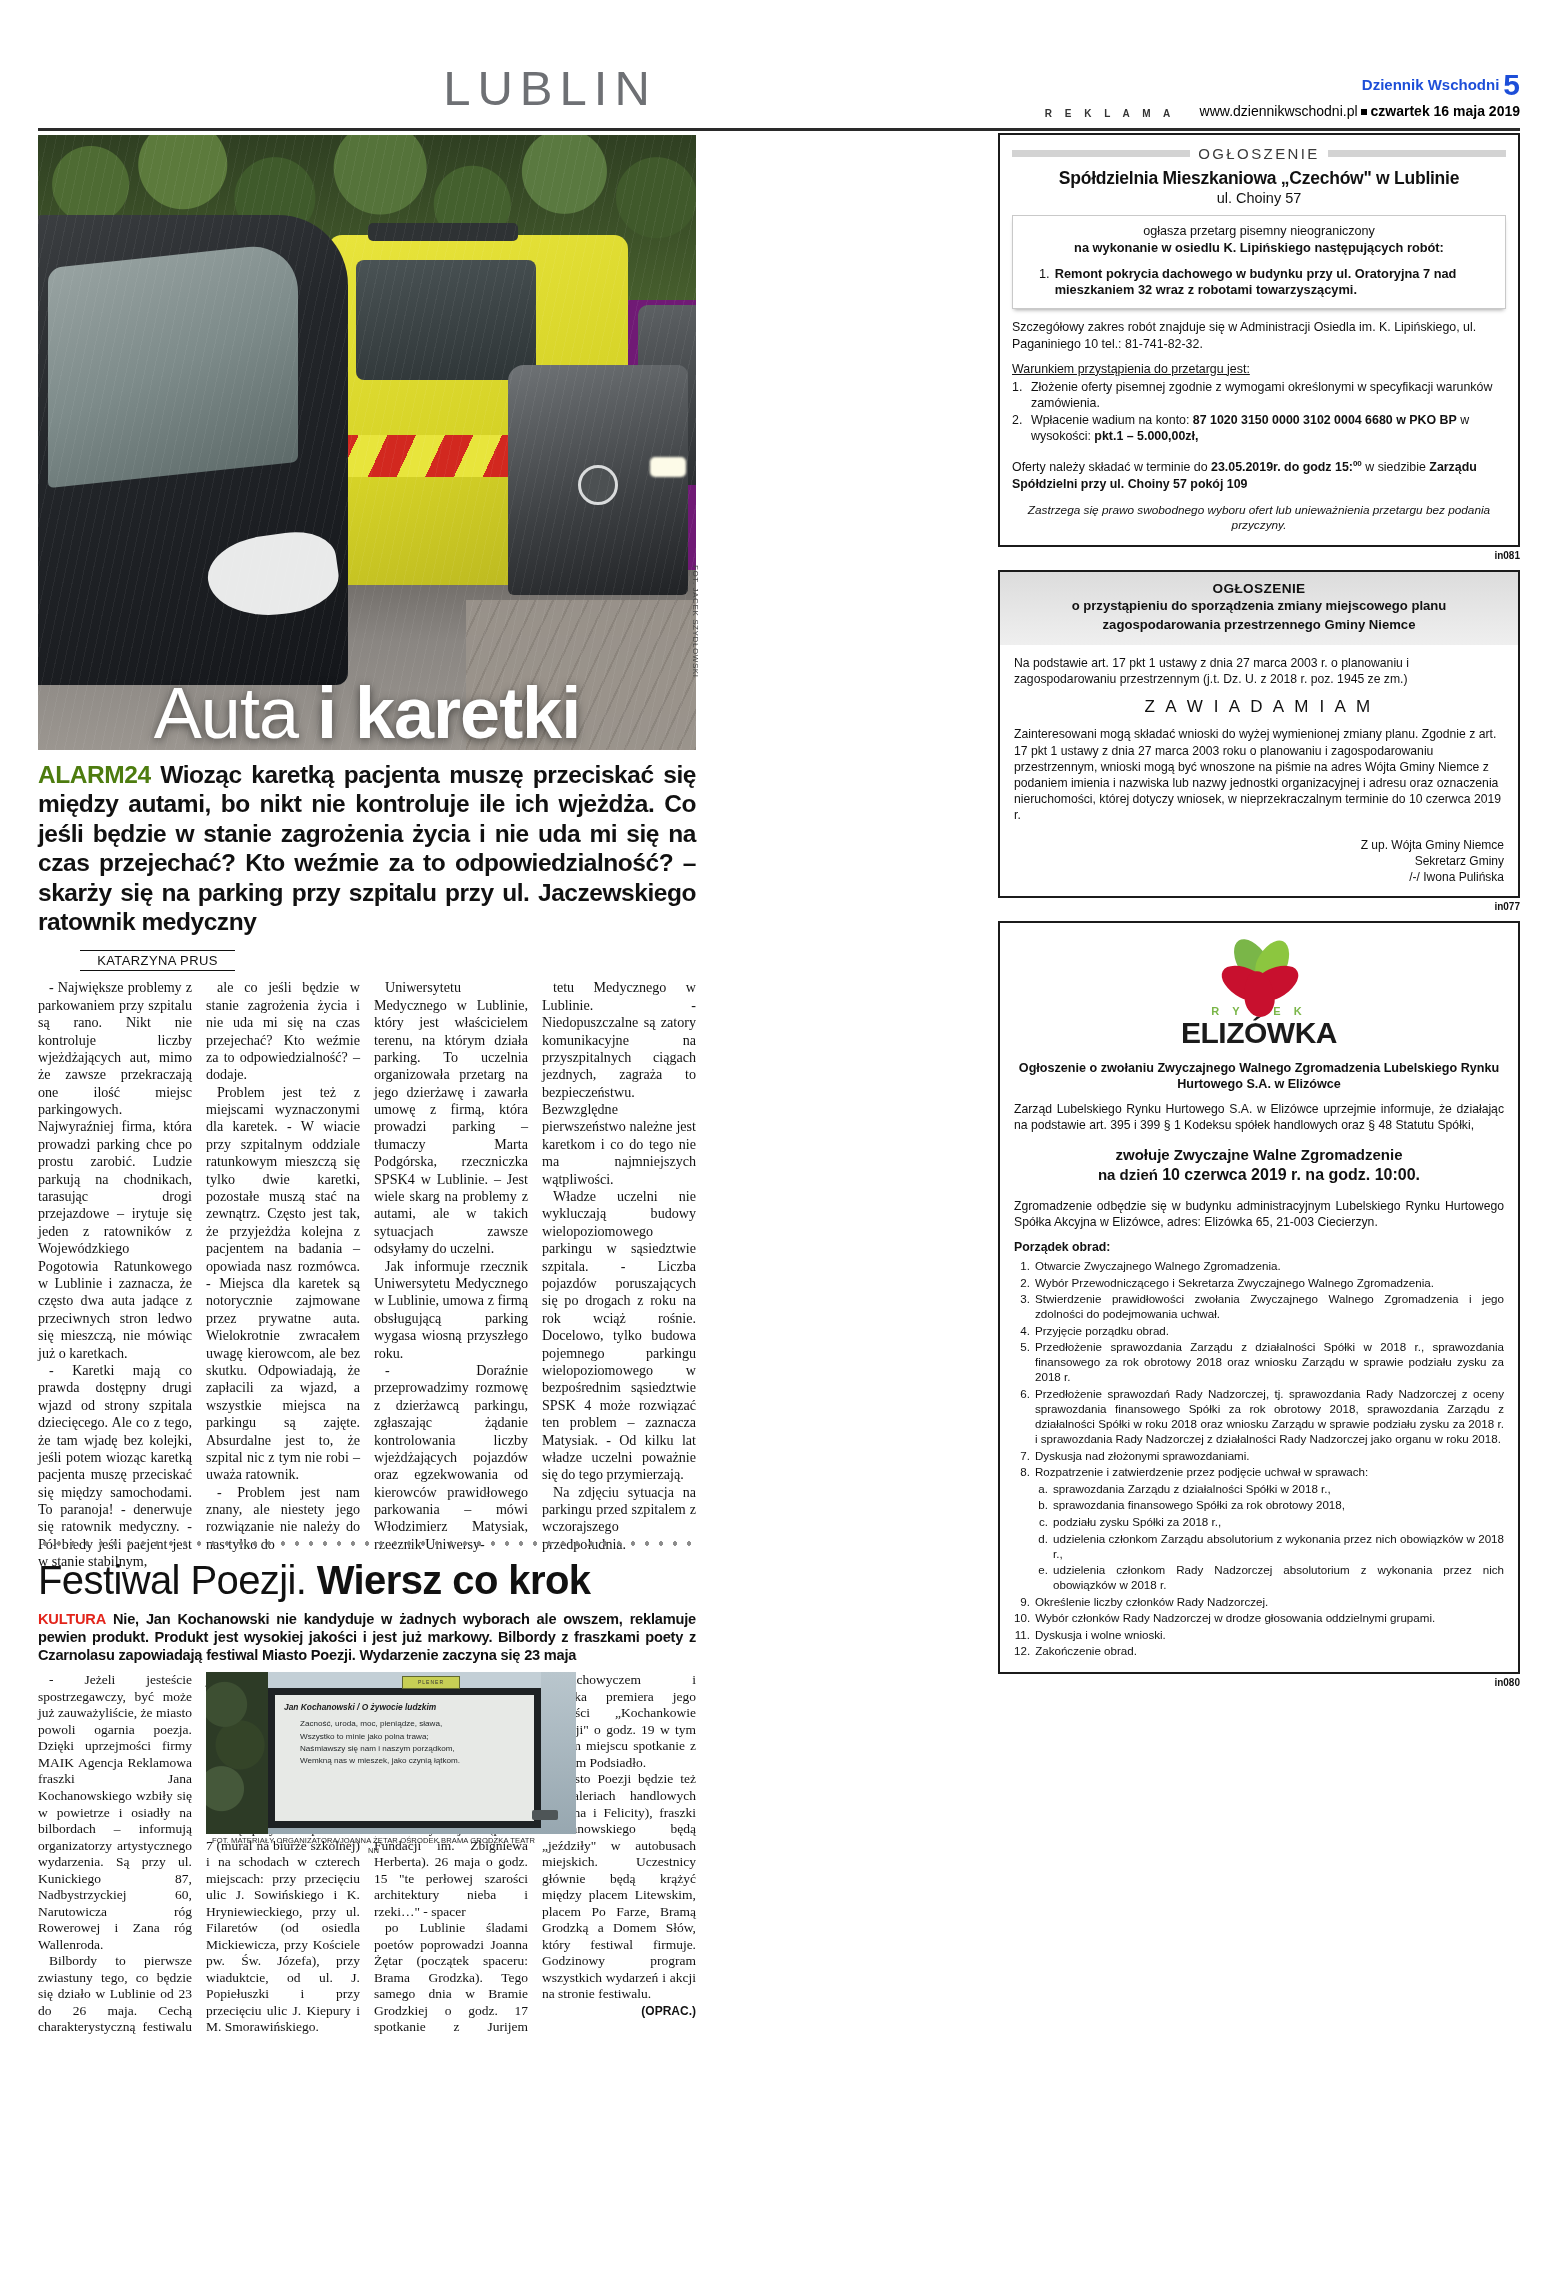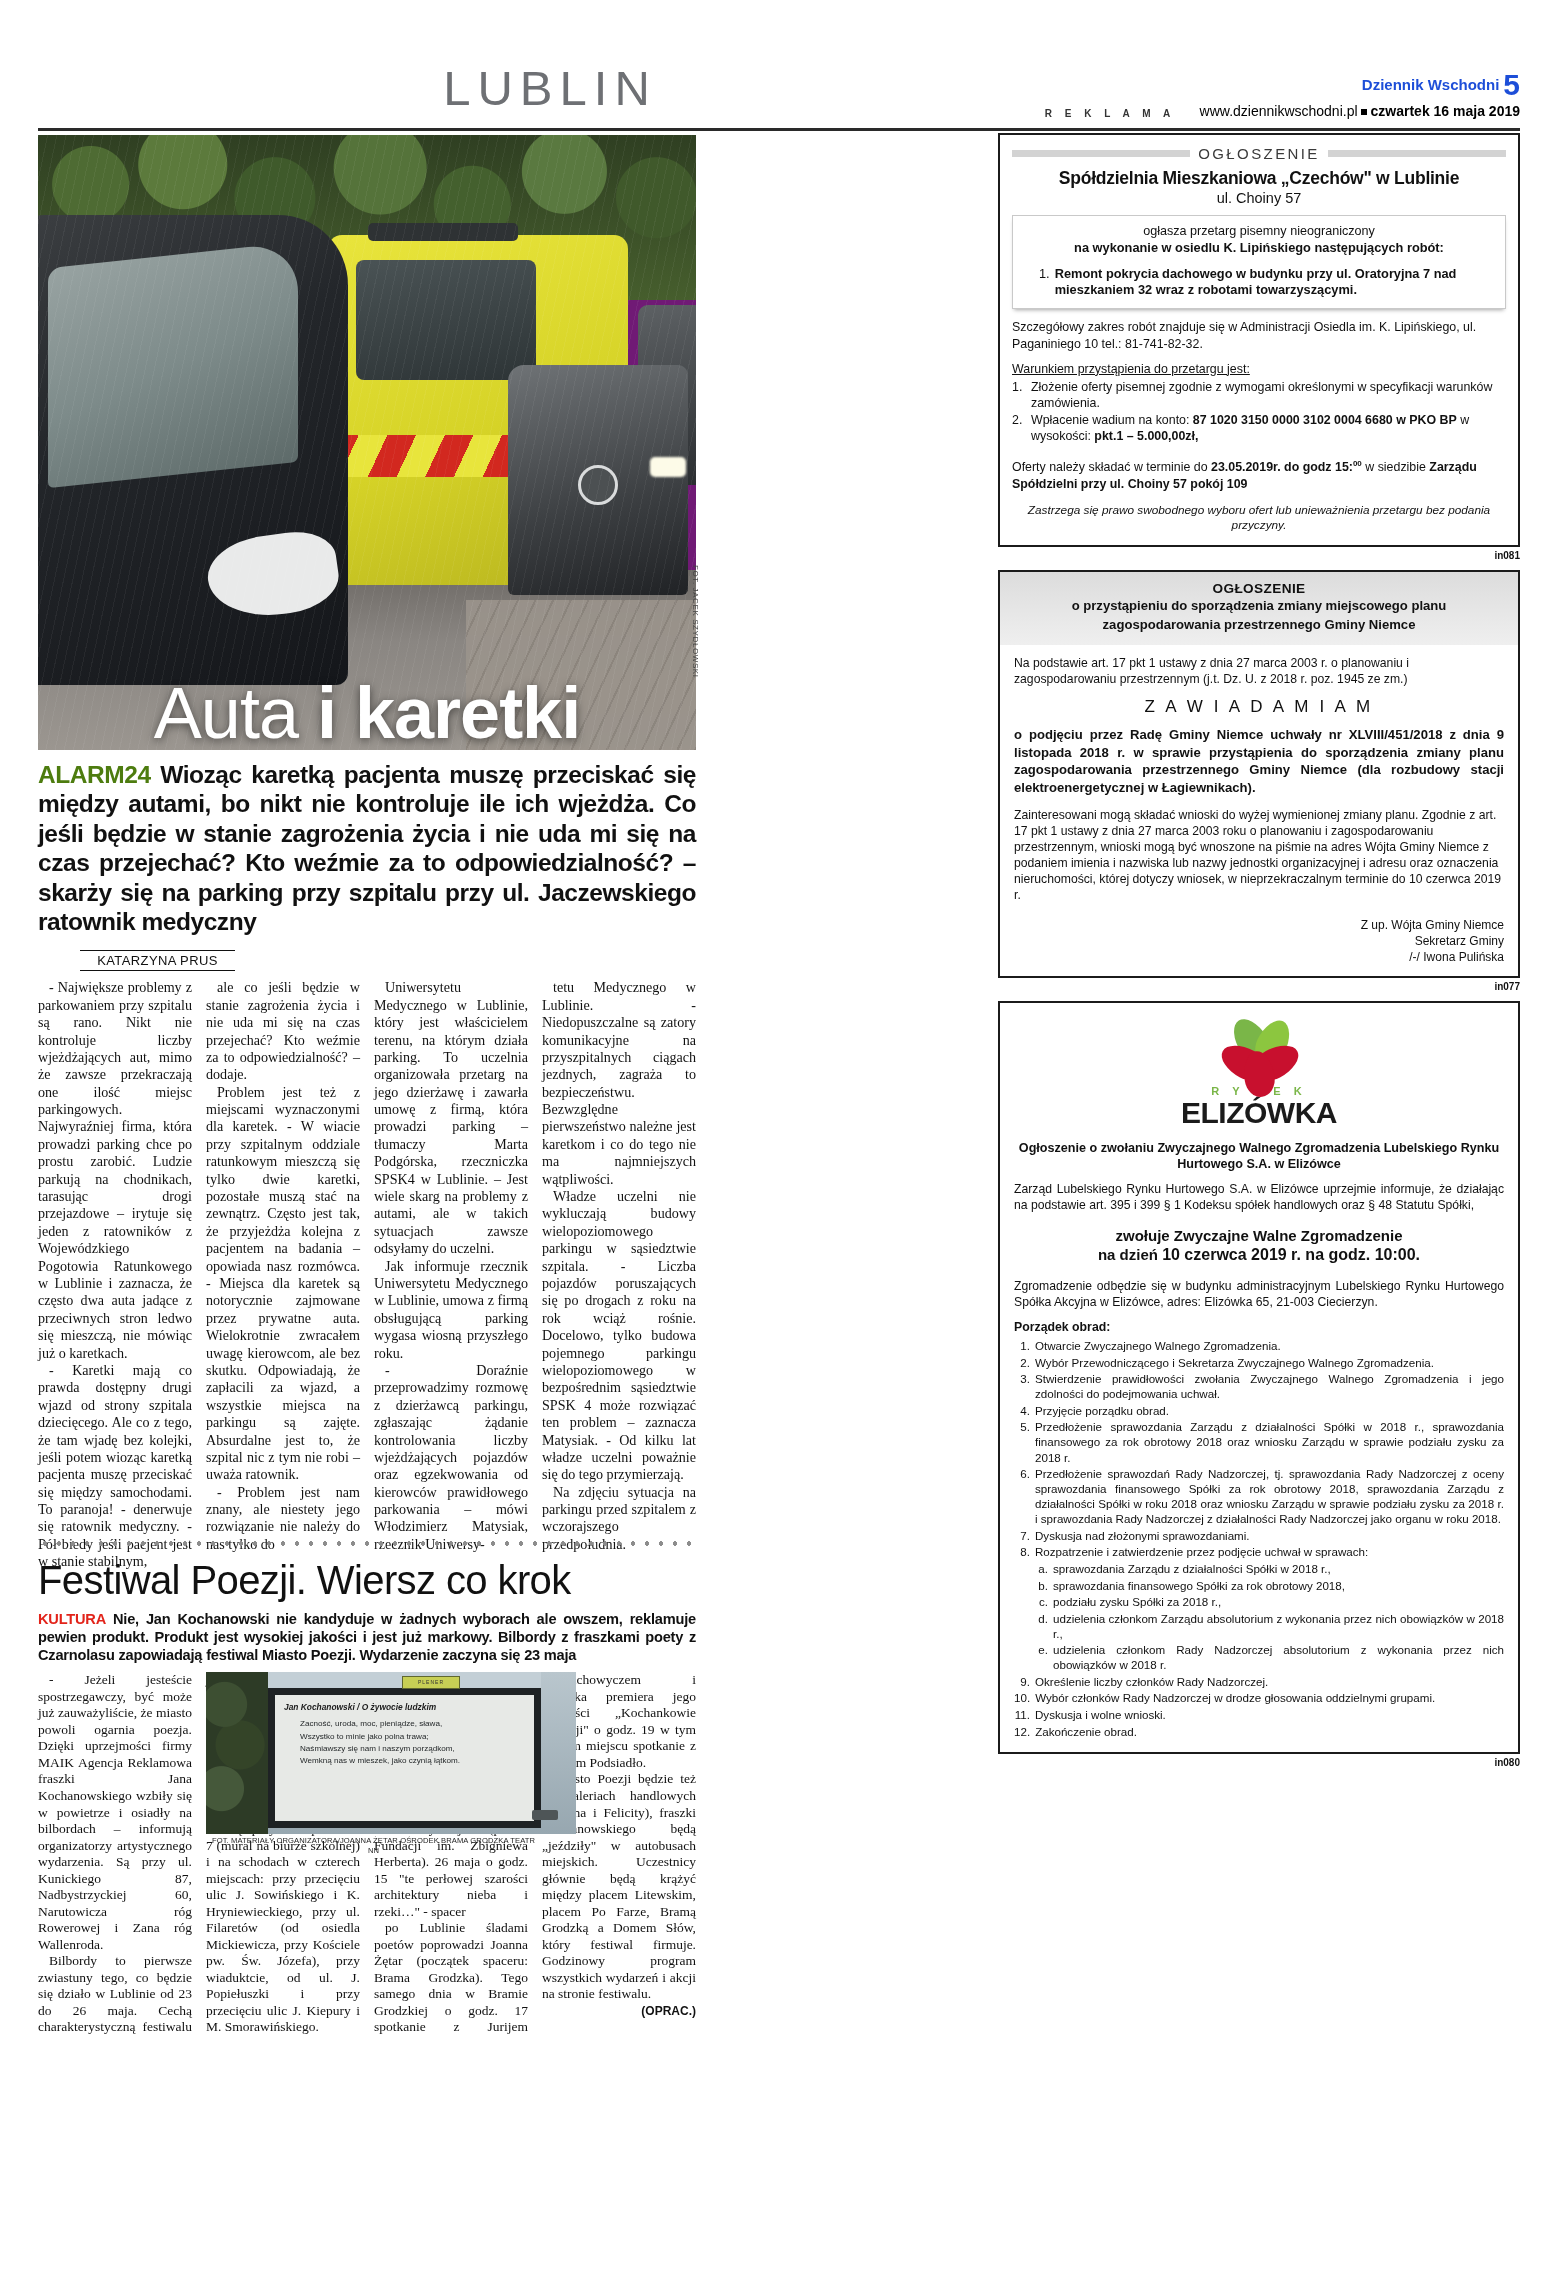--- a/index.html
+++ b/index.html
@@ -178,21 +178,21 @@
     background-size:14px 7px;background-repeat:repeat-x;
   }
 
   
   .fest{position:absolute;left:38px;top:1549px;width:658px;}
   .fest-title{
     font-family:"Liberation Sans",sans-serif;
     font-size:40px;line-height:1.05;color:#111;font-weight:300;
     letter-spacing:-0.6px;margin:10px 0 0 0;
   }
-  .fest-title b{font-weight:normal;}
+  .fest-title b{font-weight:bold;}
   .fest-lead{
     margin-top:9px;width:658px;
     font-family:"Liberation Sans",sans-serif;
     font-size:14.6px;line-height:1.24;font-weight:600;letter-spacing:-0.2px;
     text-align:justify;
   }
   .fest-lead .tag{color:#e2231a;font-weight:bold;}
 
   .fest-body{
     position:relative;margin-top:8px;width:658px;height:480px;
@@ -495,21 +495,20 @@
 
     <div class="adbox ad2">
       <div class="ad2-head">
         <div class="t1">OGŁOSZENIE</div>
         <div class="t2">o przystąpieniu do sporządzenia zmiany miejscowego planu</div>
         <div class="t2">zagospodarowania przestrzennego Gminy Niemce</div>
       </div>
       <div class="ad2-body">
         <p>Na podstawie art. 17 pkt 1 ustawy z dnia 27 marca 2003 r. o planowaniu i zagospodarowaniu przestrzennym (j.t. Dz. U. z 2018 r. poz. 1945 ze zm.)</p>
         <div class="zawiad">Z A W I A D A M I A M</div>
-        <div class="ad2-bold">o podjęciu przez Radę Gminy Niemce uchwały nr XLVIII/451/2018 z dnia 9 listopada 2018 r. w sprawie przystąpienia do sporządzenia zmiany planu zagospodarowania przestrzennego Gminy Niemce (dla rozbudowy stacji elektroenergetycznej w Łagiewnikach).</div>
         <p>Zainteresowani mogą składać wnioski do wyżej wymienionej zmiany planu. Zgodnie z art. 17 pkt 1 ustawy z dnia 27 marca 2003 roku o planowaniu i zagospodarowaniu przestrzennym, wnioski mogą być wnoszone na piśmie na adres Wójta Gminy Niemce z podaniem imienia i nazwiska lub nazwy jednostki organizacyjnej i adresu oraz oznaczenia nieruchomości, której dotyczy wniosek, w nieprzekraczalnym terminie do 10 czerwca 2019 r.</p>
         <div class="ad2-sign">
           <div>Z up. Wójta Gminy Niemce</div>
           <div>Sekretarz Gminy</div>
           <div>/-/ Iwona Pulińska</div>
         </div>
       </div>
     </div>
     <div class="ad-code">in077</div>
 

